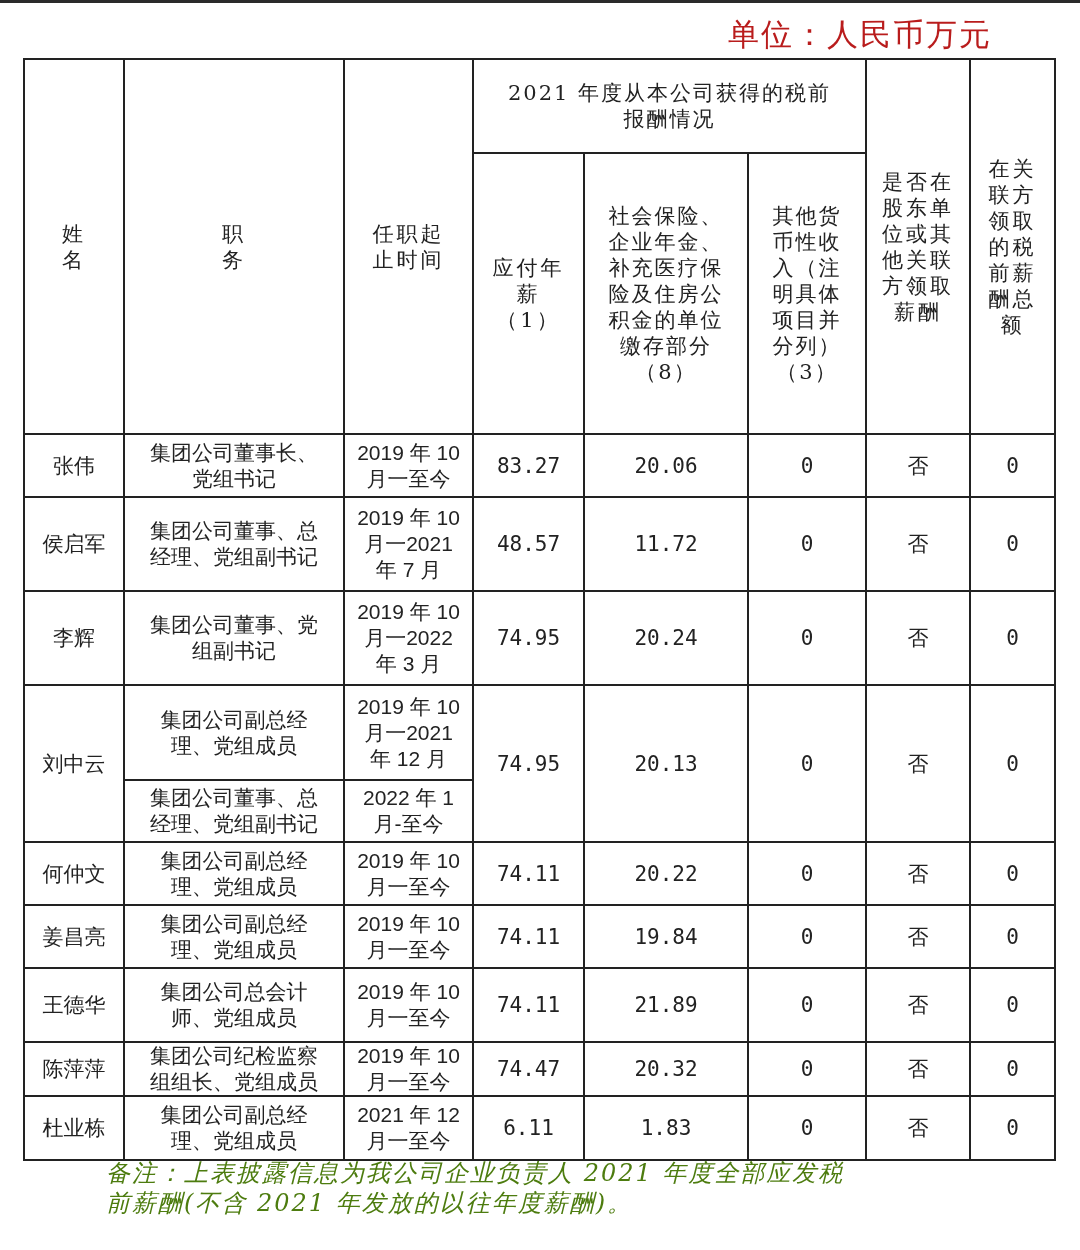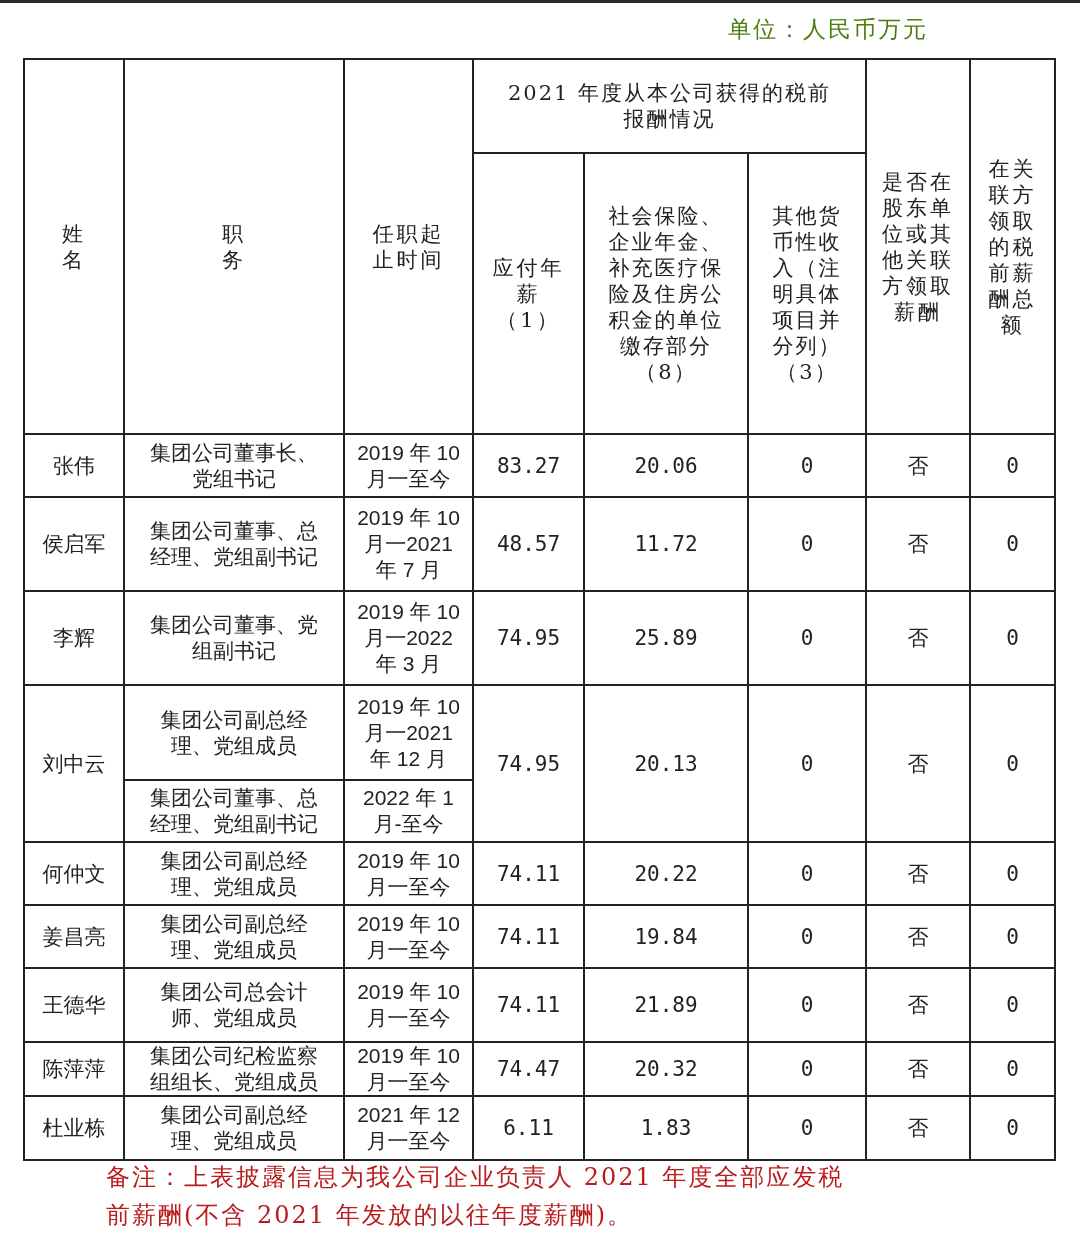--- a/index.html
+++ b/index.html
@@ -1,40 +1,40 @@
 <!DOCTYPE html>
 <html><head>
 <meta charset="utf-8">
 <style>
   html, body { margin: 0; padding: 0; }
   body {
     width: 1080px; height: 1250px; background: #ffffff; position: relative; overflow: hidden;
     font-family: "DejaVu Serif", "Liberation Serif", serif; color: #222;
   }
   .topbar { position: absolute; left: 0; top: 0; width: 1080px; height: 3px; background: #2a2a2a; }
-  .unit { position: absolute; left: 728px; top: 14px; font-size: 23px; letter-spacing: 2px; color: #4d7c0f; }
+  .unit { position: absolute; left: 728px; top: 14px; font-size: 31px; letter-spacing: 2px; color: #b91c1c; }
   table.salary {
     position: absolute; left: 23px; top: 58px; border-collapse: collapse; table-layout: fixed;
     width: 1031px;
   }
   table.salary td {
     border: 2px solid #222; text-align: center; vertical-align: middle; padding: 0 4px;
     font-size: 21px; line-height: 26px; box-sizing: border-box;
   }
   .hd { font-size: 22px; line-height: 40px; letter-spacing: 3px; border-radius: 11px; }
   .hd-top { line-height: 38px; letter-spacing: 2px; }
   .hd-sub { line-height: 39px; letter-spacing: 2px; }
   .num { font-family: "DejaVu Sans Mono", "Liberation Mono", monospace; font-size: 19px; }
   .cn { font-family: Liberation Serif, serif; font-size: 21px; line-height: 25px; }
   .nm { font-family: "DejaVu Sans", "Liberation Sans", sans-serif; font-size: 22px; margin-left: 8px; }
   .dt { font-family: "Liberation Sans", "DejaVu Sans", sans-serif; font-size: 20px; line-height: 30px; }
   .dt-tight { line-height: 29px; }
   .note {
-    position: absolute; left: 106px; top: 1158px; width: 890px; font-size: 24px; line-height: 38px;
-    color: #b91c1c; letter-spacing: 2px;
+    position: absolute; left: 106px; top: 1158px; width: 890px; font-size: 24px; line-height: 30px;
+    color: #4d7c0f; letter-spacing: 2px; font-style: italic;
   }
   .pre { white-space: pre-line; }
 </style>
 </head>
 <body>
 
 <div class="topbar"></div>
 <div class="unit">单位：人民币万元</div>
 
 <table class="salary">
@@ -120,21 +120,21 @@
   </tr>
 
   <tr style="height:94px">
     <td class="nm">李辉</td>
     <td class="cn pre">集团公司董事、党
 组副书记</td>
     <td class="dt pre">2019 年 10
 月一2022
 年 3 月</td>
     <td class="num">74.95</td>
-    <td class="num">25.89</td>
+    <td class="num">20.24</td>
     <td class="num">0</td>
     <td class="num">否</td>
     <td class="num">0</td>
   </tr>
 
   <tr style="height:95px">
     <td rowspan="2" class="nm">刘中云</td>
     <td class="cn pre">集团公司副总经
 理、党组成员</td>
     <td class="dt pre">2019 年 10

